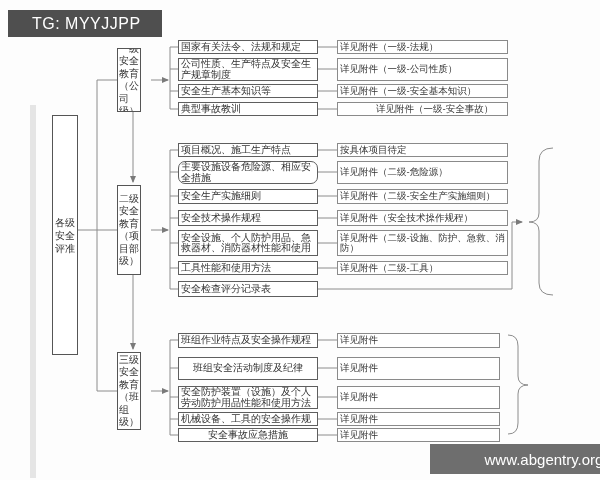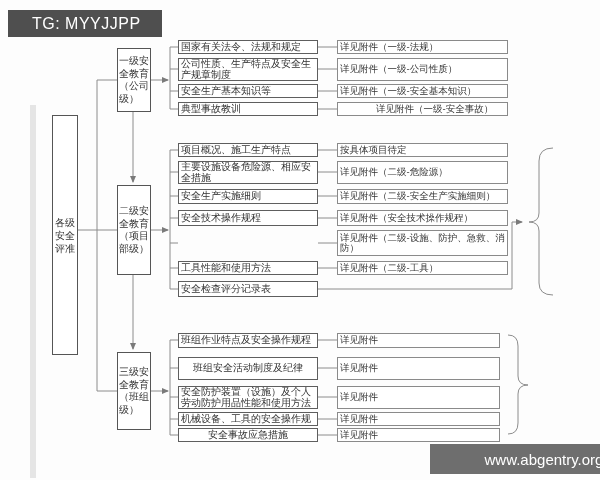--- a/index.html
+++ b/index.html
@@ -6,21 +6,21 @@
   .stage{position:relative;width:600px;height:480px;background:#fdfdfd;overflow:hidden;
          font-family:"Liberation Sans",sans-serif;color:#3a3a3a;}
   .strip{position:absolute;left:30px;top:105px;width:6px;height:373px;background:#e5e5e5;}
   .wires{position:absolute;left:0;top:0;}
   .box{position:absolute;box-sizing:border-box;background:#fff;border:1px solid #666;
        font-size:10px;line-height:10.5px;letter-spacing:0;display:flex;align-items:center;
        padding:0 2px;word-break:break-all;overflow-wrap:anywhere;overflow:hidden;color:#333;}
   .topic{left:178px;width:140px;border-color:#5e5e5e;}
   .note{left:337px;width:171px;border-color:#8a8a8a;font-size:9.5px;}
   .note3{width:163px;}
-  .lvl{left:117px;width:34px;border-color:#555;line-height:12.5px;justify-content:center;
+  .lvl{left:117px;width:24px;border-color:#555;line-height:12.5px;justify-content:center;
        text-align:left;padding:15px 1px;}
   .root{left:52px;top:115px;width:26px;height:240px;border-color:#555;line-height:13px;
         justify-content:center;text-align:center;padding:0 1px;}
   .center{justify-content:center;text-align:center;}
   .badge{position:absolute;color:#fff;display:flex;align-items:center;}
   .hdr{left:8px;top:10px;width:130px;height:27px;background:#4f4f4f;font-size:16px;
        padding-left:24px;letter-spacing:0.5px;}
   .wm{left:430px;top:444px;width:170px;height:30px;background:#6e6e6e;font-size:15px;
       justify-content:center;padding-left:29px;}
 </style>
@@ -108,23 +108,24 @@
   <div class="box topic" style="top:58px;height:23px;">公司性质、生产特点及安全生产规章制度</div>
   <div class="box topic" style="top:84px;height:14px;">安全生产基本知识等</div>
   <div class="box topic" style="top:102px;height:14px;">典型事故教训</div>
 
   <div class="box note" style="top:40px;height:14px;">详见附件（一级-法规）</div>
   <div class="box note" style="top:58px;height:23px;">详见附件（一级-公司性质）</div>
   <div class="box note" style="top:84px;height:14px;">详见附件（一级-安全基本知识）</div>
   <div class="box note" style="top:102px;height:14px;padding-left:38px;">详见附件（一级-安全事故）</div>
 
   <div class="box topic" style="top:143px;height:14px;">项目概况、施工生产特点</div>
-  <div class="box topic" style="top:161px;height:23px;">主要设施设备危险源、相应安全措施</div>
+  <div class="box topic" style="top:161px;height:23px;border-radius:7px;">主要设施设备危险源、相应安全措施</div>
   <div class="box topic" style="top:189px;height:15px;">安全生产实施细则</div>
   <div class="box topic" style="top:210px;height:16px;">安全技术操作规程</div>
+  <div class="box topic" style="top:230px;height:26px;">安全设施、个人防护用品、急救器材、消防器材性能和使用</div>
   <div class="box topic" style="top:261px;height:14px;">工具性能和使用方法</div>
   <div class="box topic" style="top:281px;height:16px;">安全检查评分记录表</div>
 
   <div class="box note" style="top:143px;height:14px;">按具体项目待定</div>
   <div class="box note" style="top:161px;height:23px;">详见附件（二级-危险源）</div>
   <div class="box note" style="top:189px;height:15px;">详见附件（二级-安全生产实施细则）</div>
   <div class="box note" style="top:210px;height:16px;">详见附件（安全技术操作规程）</div>
   <div class="box note" style="top:230px;height:26px;">详见附件（二级-设施、防护、急救、消防）</div>
   <div class="box note" style="top:261px;height:14px;">详见附件（二级-工具）</div>
 

